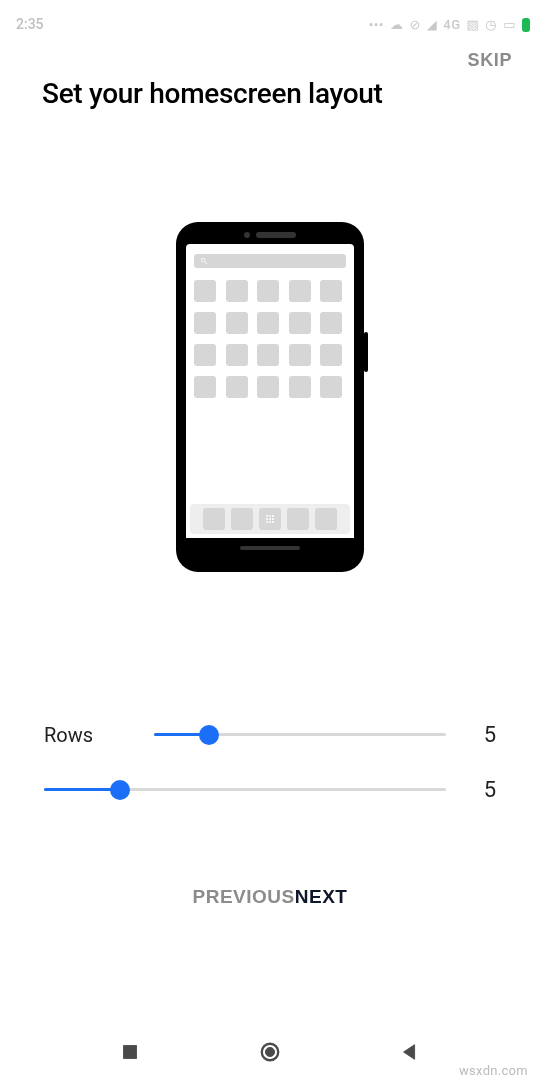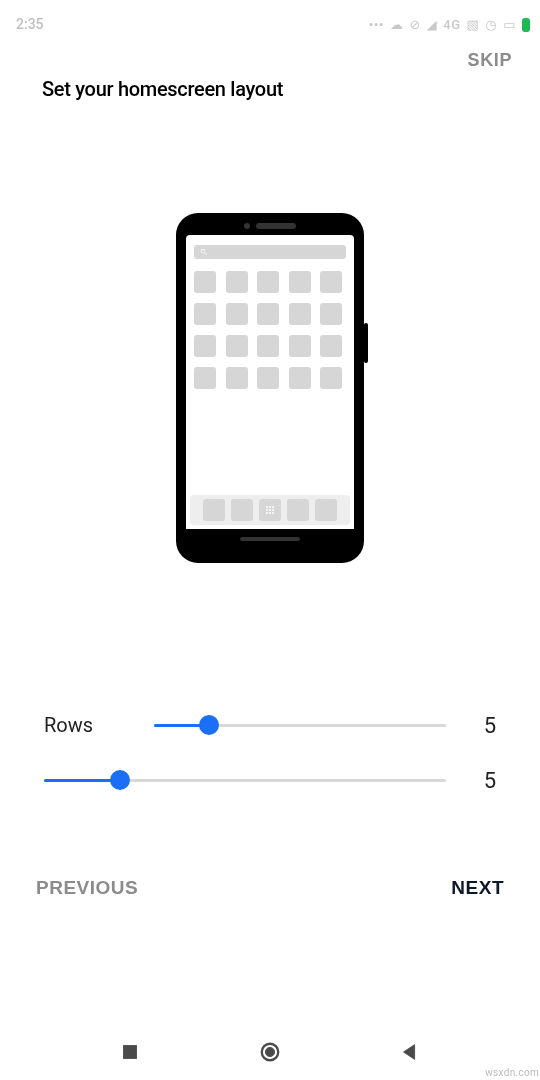--- a/index.html
+++ b/index.html
@@ -10,21 +10,21 @@
   .status-bar { height: 32px; padding: 4px 10px 0 16px; display: flex; justify-content: space-between; align-items: flex-end; font-size: 14px; font-weight: 500; color: #bfbfbf; }
   .status-right { display: flex; align-items: center; gap: 6px; }
   .status-right span { color: #c9c9c9; font-size: 13px; letter-spacing: 0.5px; }
   .battery-dot { width: 8px; height: 14px; border-radius: 3px; background: #1db954; }
 
   
   .skip-row { display: flex; justify-content: flex-end; padding: 18px 28px 0 28px; }
   .skip-btn { background: none; border: none; font-size: 18px; font-weight: 600; color: #8b8b8b; letter-spacing: 0.6px; cursor: pointer; }
 
   
-  .title { font-size: 20px; font-weight: 500; color: #000; padding: 6px 42px 0 42px; letter-spacing: -0.3px; }
+  .title { font-size: 28px; font-weight: 500; color: #000; padding: 6px 42px 0 42px; letter-spacing: -0.3px; }
 
   
   .preview-wrap { flex: 0 0 auto; display: flex; justify-content: center; padding-top: 112px; }
   .phone { width: 188px; height: 350px; background: #000; border-radius: 22px; position: relative; padding: 10px 10px 14px 10px; display: flex; flex-direction: column; }
   .phone-notch { display: flex; justify-content: center; gap: 6px; margin-bottom: 6px; }
   .phone-notch .dot { width: 6px; height: 6px; border-radius: 50%; background: #333; }
   .phone-notch .speaker { width: 40px; height: 6px; border-radius: 3px; background: #333; }
   .phone-screen { flex: 1; background: #fff; border-radius: 4px 4px 0 0; position: relative; padding: 10px 8px 0 8px; display: flex; flex-direction: column; }
   .side-btn { position: absolute; right: -4px; top: 110px; width: 4px; height: 40px; background: #000; border-radius: 2px; }
   .search-pill { height: 14px; background: #d6d6d6; border-radius: 3px; display: flex; align-items: center; padding-left: 6px; margin-bottom: 12px; }
@@ -33,41 +33,41 @@
   .grid .cell, .dock .cell { background: #d6d6d6; border-radius: 3px; width: 22px; height: 22px; }
   .dock-container { background:#eee; border-radius:4px; margin:6px -4px 4px -4px; padding:4px; }
   .dock { display: flex; justify-content: center; gap: 6px;}
   .dock .cell.center { display:flex; align-items:center; justify-content:center; }
   .dock .cell.center svg { width:12px; height:12px; fill:#fff; }
   .phone-home { height: 20px; display:flex; align-items:center; justify-content:center; }
   .phone-home .bar { width:60px; height:4px; border-radius:2px; background:#333; }
 
   
   .sliders { padding: 150px 44px 0 44px; }
-  .slider-row { display: flex; margin-bottom: 30px; }
+  .slider-row { display: flex; align-items: center; margin-bottom: 30px; }
   .slider-label { width: 110px; font-size: 20px; color: #222; font-weight:400; }
   .slider-track { flex: 1; position: relative; height: 24px; display:flex; align-items:center; cursor:pointer; }
   .track-bg { position:absolute; left:0; right:0; height:3px; background:#d8d8d8; border-radius:2px; }
   .track-fill { position:absolute; left:0; height:3px; background:#1a6ff6; border-radius:2px; }
   .thumb { position:absolute; width:20px; height:20px; border-radius:50%; background:#1a6ff6; top:2px; transform:translateX(-50%); }
   .slider-value { width:50px; text-align:right; font-size:22px; color:#222; }
 
   
-  .footer { display:flex; justify-content:space-between; align-items:center; padding: 0 36px; margin-top: 54px; }
+  .footer { display:flex; justify-content:center; align-items:center; padding: 0 36px; margin-top: 54px; }
   .footer button { background:none; border:none; font-size:19px; font-weight:600; letter-spacing:0.5px; cursor:pointer; }
   .prev-btn { color:#8c8c8c; }
   .next-btn { color:#0f172a; }
 
   
   .nav-bar { margin-top:auto; height:56px; display:flex; justify-content:space-around; align-items:center; padding:0 60px 0 60px; }
   .nav-bar .nav-btn { width:40px; height:40px; display:flex; align-items:center; justify-content:center; cursor:pointer; }
   .nav-bar svg { width:22px; height:22px; fill:#4a4a4a; stroke:#4a4a4a; }
 
   
-  .watermark { position:absolute; bottom:2px; right:1px; font-size:10px; color:#bbb; letter-spacing:0.3px;margin-left:11px; }
+  .watermark { position:absolute; bottom:2px; right:12px; font-size:13px; color:#bbb; letter-spacing:0.3px;margin-left:11px; }
 </style>
 </head>
 <body>
 
 <div class="status-bar">
   <span>2:35</span>
   <div class="status-right">
     <span>•••</span>
     <span>☁</span>
     <span>⊘</span>

